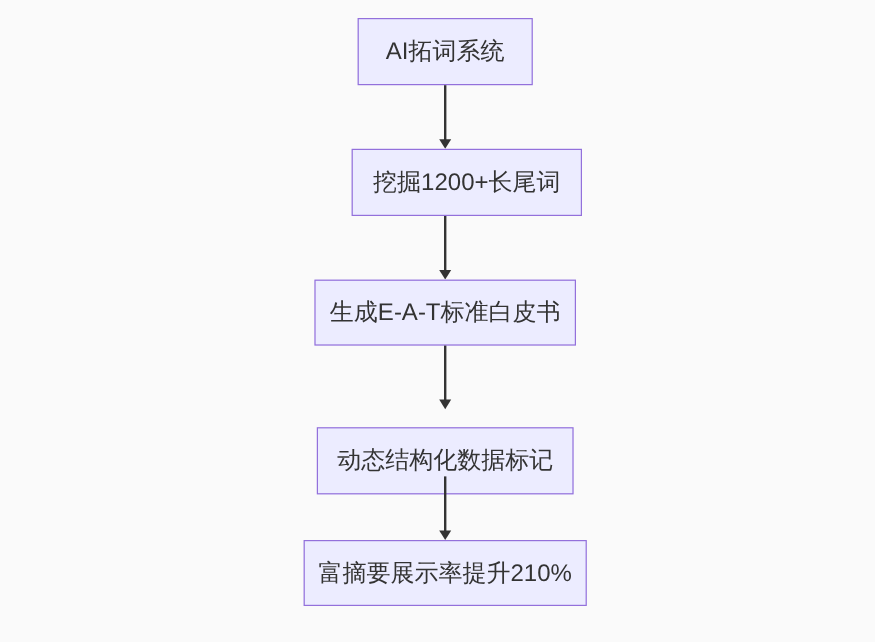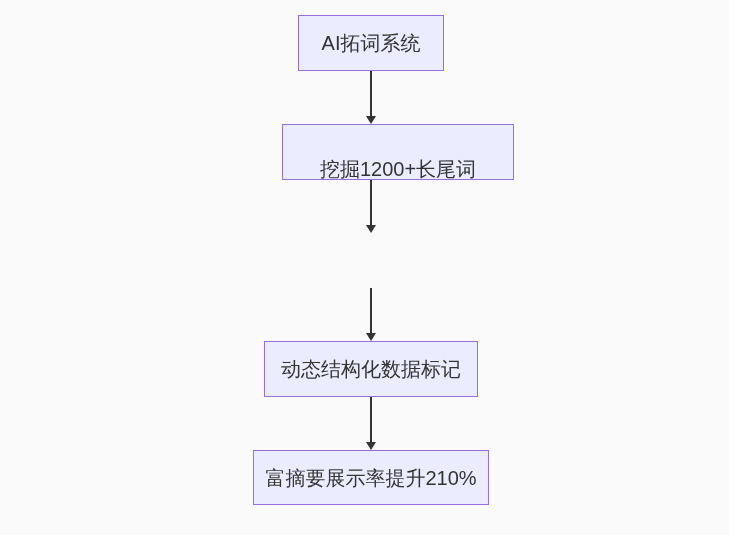--- a/index.html
+++ b/index.html
@@ -27,23 +27,23 @@
     color: var(--text-color, #333333);
     display: flex;
     align-items: center;
     justify-content: center;
     font-size: 20px;
     line-height: 1;
     text-align: center;
     white-space: nowrap;
   }
   .node1 { left: 298px; top: 15px;  width: 146px; height: 56px; }
-  .node2 { left: 282px; top: 124px; width: 232px; height: 56px; align-items: flex-end; }
+  .node2 { left: 293px; top: 124px; width: 192px; height: 56px; }
   .node3 { left: 262px; top: 233px; width: 218px; height: 55px; }
-  .node4 { left: 264px; top: 341px; width: 214px; height: 56px; }
+  .node4 { left: 264px; top: 356px; width: 214px; height: 56px; }
   .node5 { left: 253px; top: 450px; width: 236px; height: 55px; }
 
   
   .arrow {
     position: absolute;
     left: 366px;          
     width: 10px;
   }
   .arrow1 { top: 71px;  height: 53px; }
   .arrow2 { top: 180px; height: 53px; }
@@ -85,20 +85,23 @@
 
   <div class="node node2">
     <span>挖掘1200+长尾词</span>
   </div>
 
   <div class="arrow arrow2">
     <div class="arrow-line"></div>
     <div class="arrow-head"></div>
   </div>
 
+  <div class="node node3">
+    <span>生成E-A-T标准白皮书</span>
+  </div>
 
   <div class="arrow arrow3">
     <div class="arrow-line"></div>
     <div class="arrow-head"></div>
   </div>
 
   <div class="node node4">
     <span>动态结构化数据标记</span>
   </div>
 

